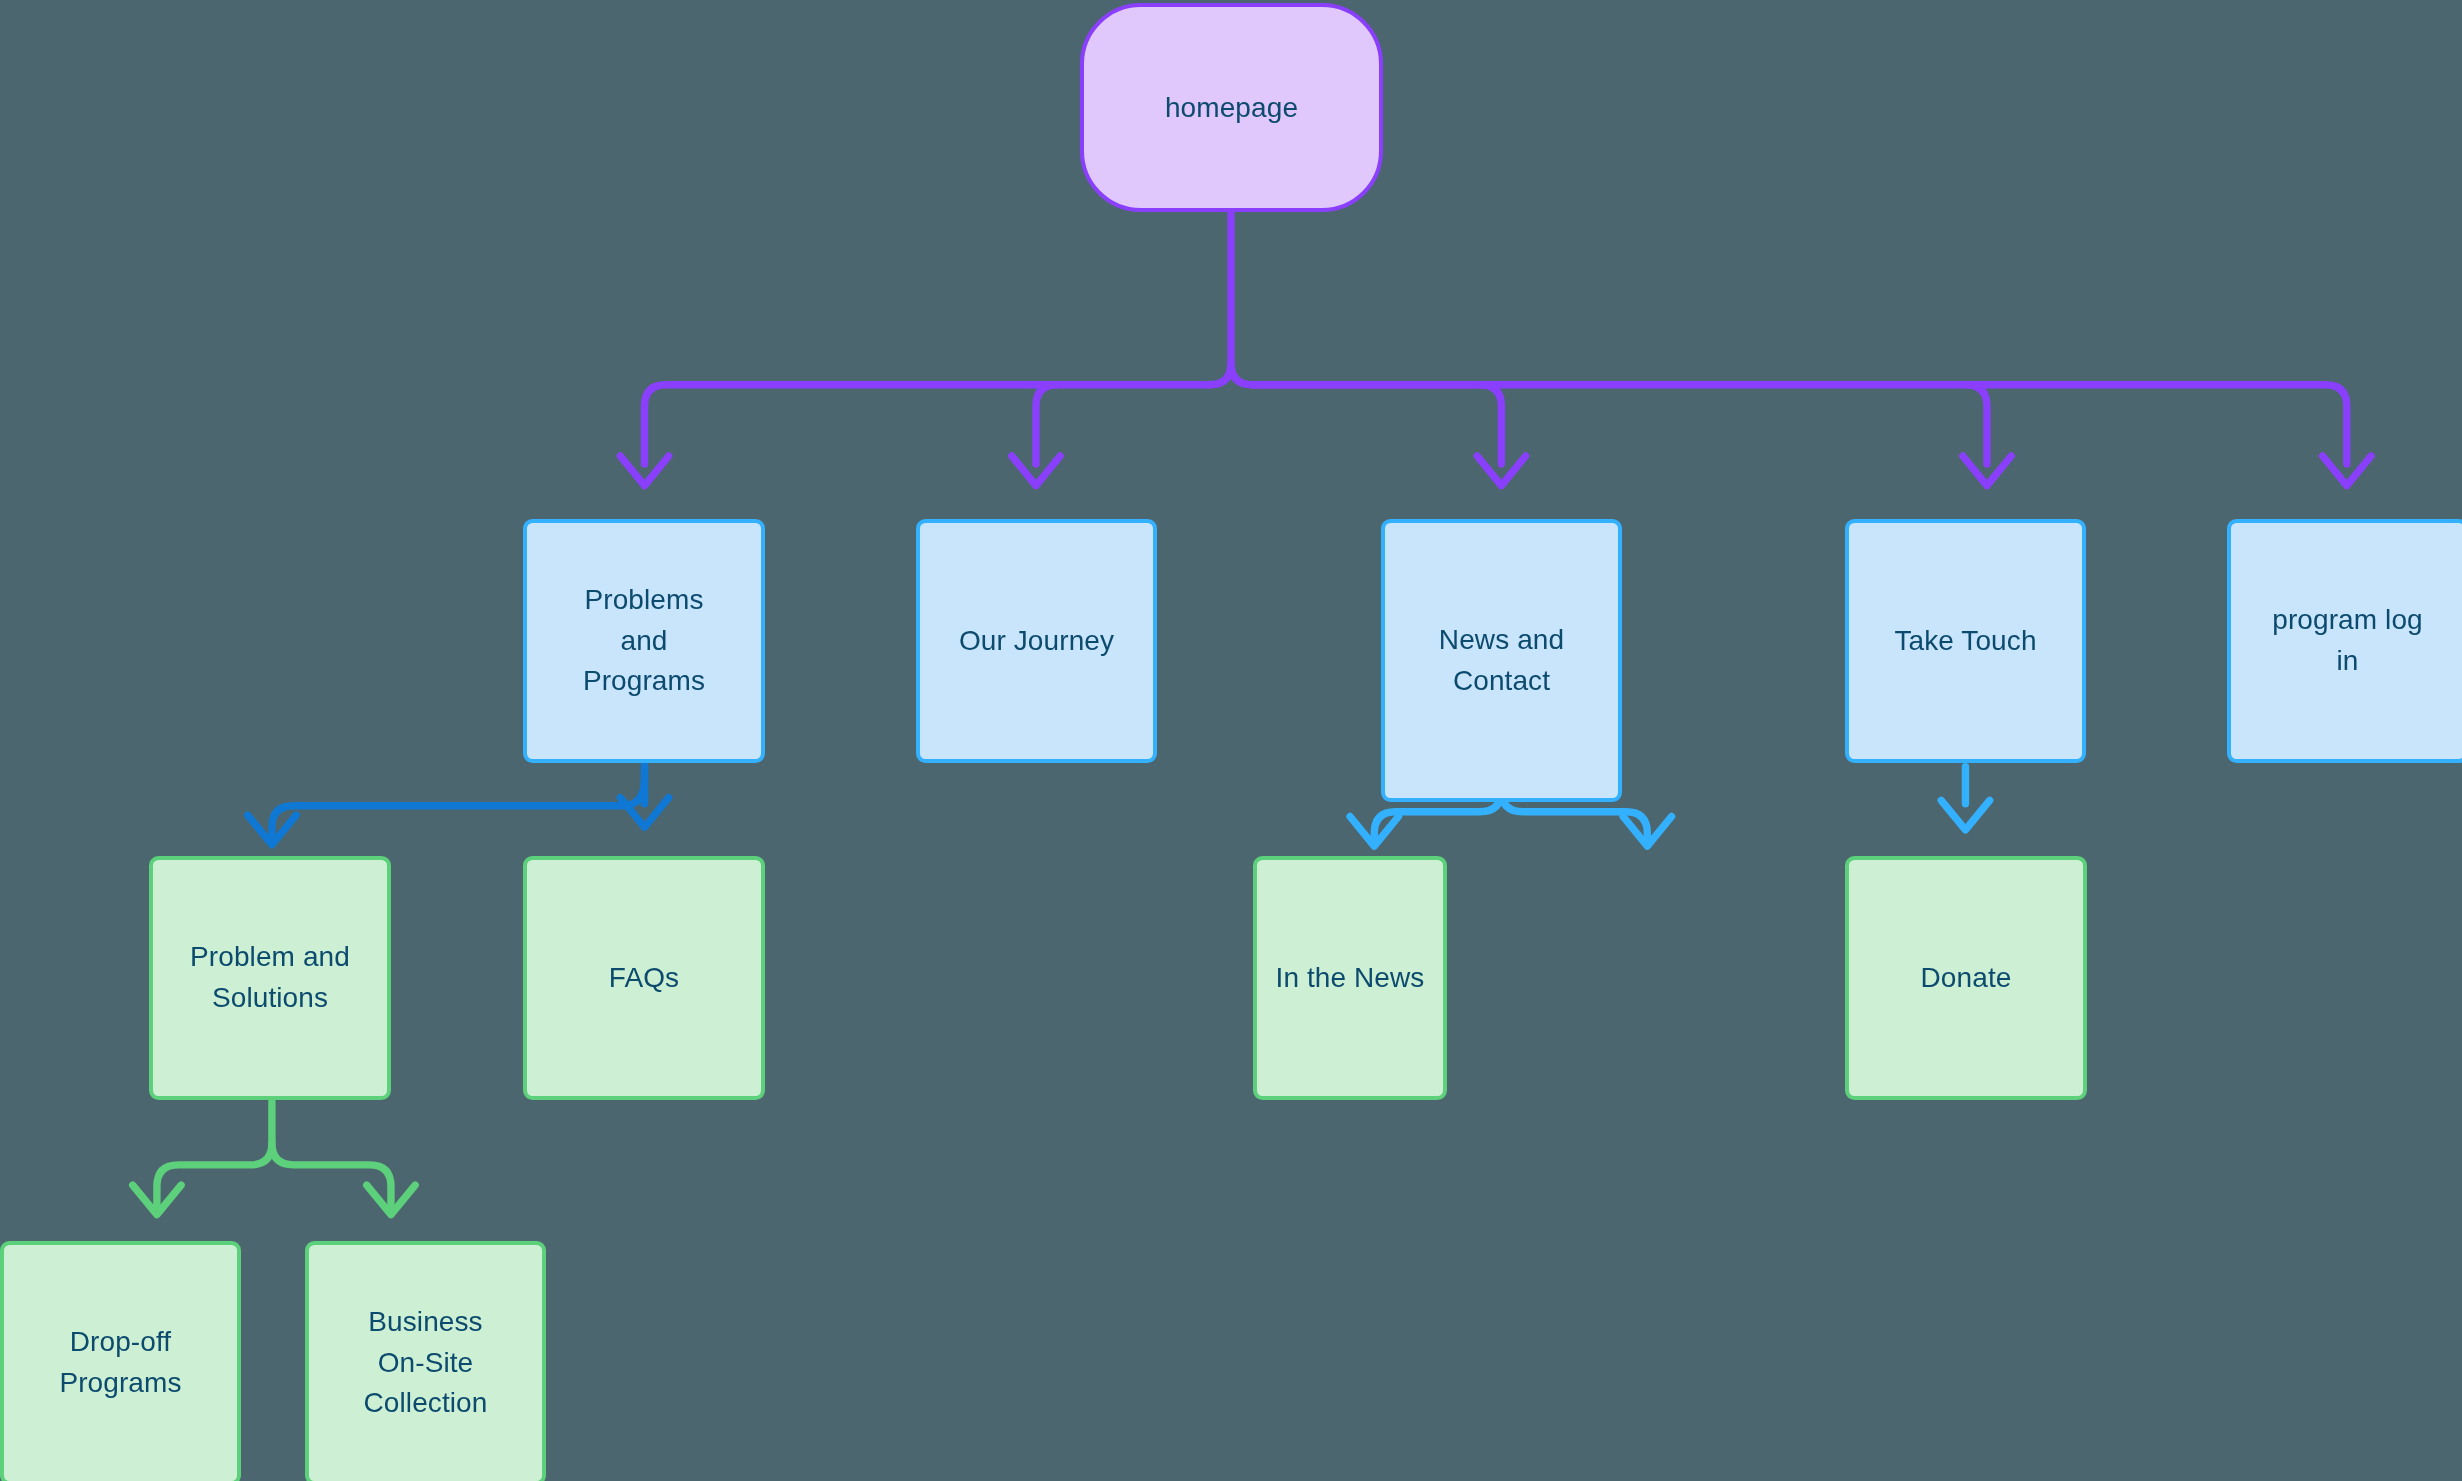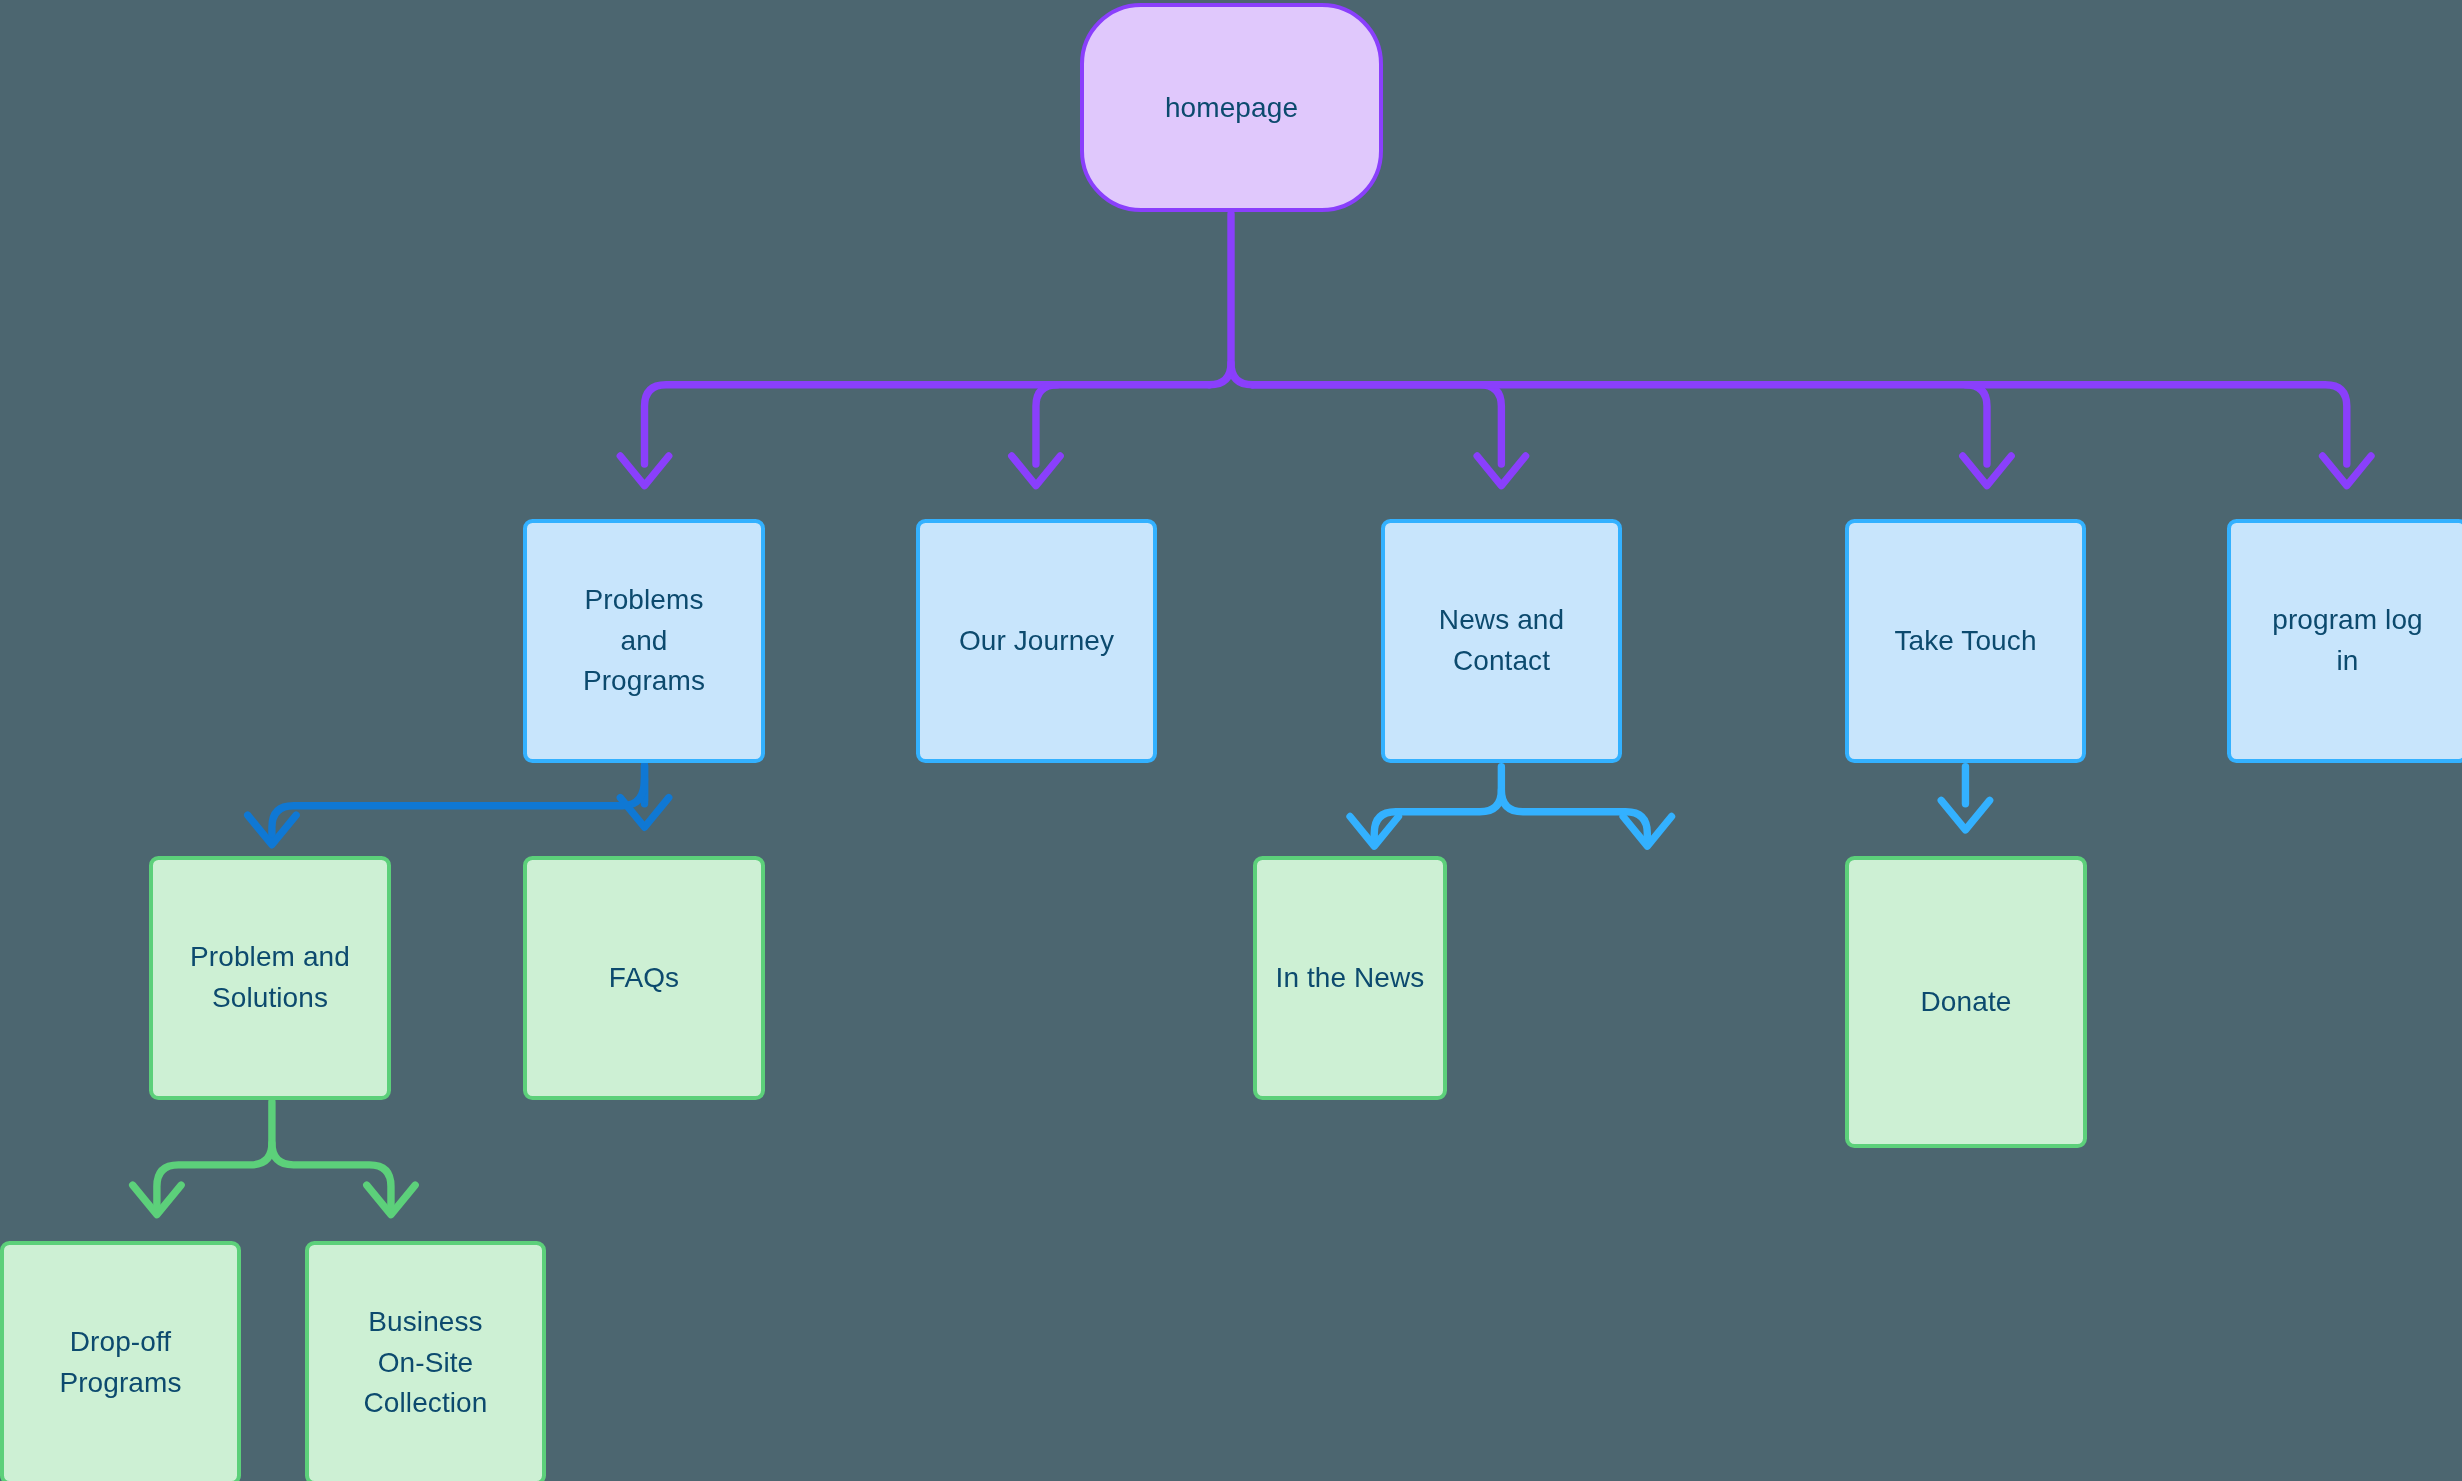--- a/index.html
+++ b/index.html
@@ -124,21 +124,21 @@
   <div class="node node-blue" style="left:523px; top:519px; width:242px; height:244px;">
     <span class="node-label">Problems
 and
 Programs</span>
   </div>
 
   <div class="node node-blue" style="left:916px; top:519px; width:241px; height:244px;">
     <span class="node-label">Our Journey</span>
   </div>
 
-  <div class="node node-blue" style="left:1381px; top:519px; width:241px; height:244px;">
+  <div class="node node-blue" style="left:1381px; top:519px; width:241px; height:283px;">
     <span class="node-label">News and
 Contact</span>
   </div>
 
   <div class="node node-blue" style="left:1845px; top:519px; width:241px; height:244px;">
     <span class="node-label">Take Touch</span>
   </div>
 
   <div class="node node-blue" style="left:2227px; top:519px; width:241px; height:244px;">
     <span class="node-label">program log
@@ -152,21 +152,21 @@
 
   <div class="node node-green" style="left:523px; top:856px; width:242px; height:244px;">
     <span class="node-label">FAQs</span>
   </div>
 
   <div class="node node-green" style="left:1253px; top:856px; width:194px; height:244px;text-align:right;">
     <span class="node-label">In the News</span>
   </div>
 
 
-  <div class="node node-green" style="left:1845px; top:856px; width:242px; height:292px;">
+  <div class="node node-green" style="left:1845px; top:856px; width:242px; height:244px;">
     <span class="node-label">Donate</span>
   </div>
 
   <div class="node node-green" style="left:0px; top:1241px; width:241px; height:244px;">
     <span class="node-label">Drop-off
 Programs</span>
   </div>
 
   <div class="node node-green" style="left:305px; top:1241px; width:241px; height:244px;">
     <span class="node-label">Business

